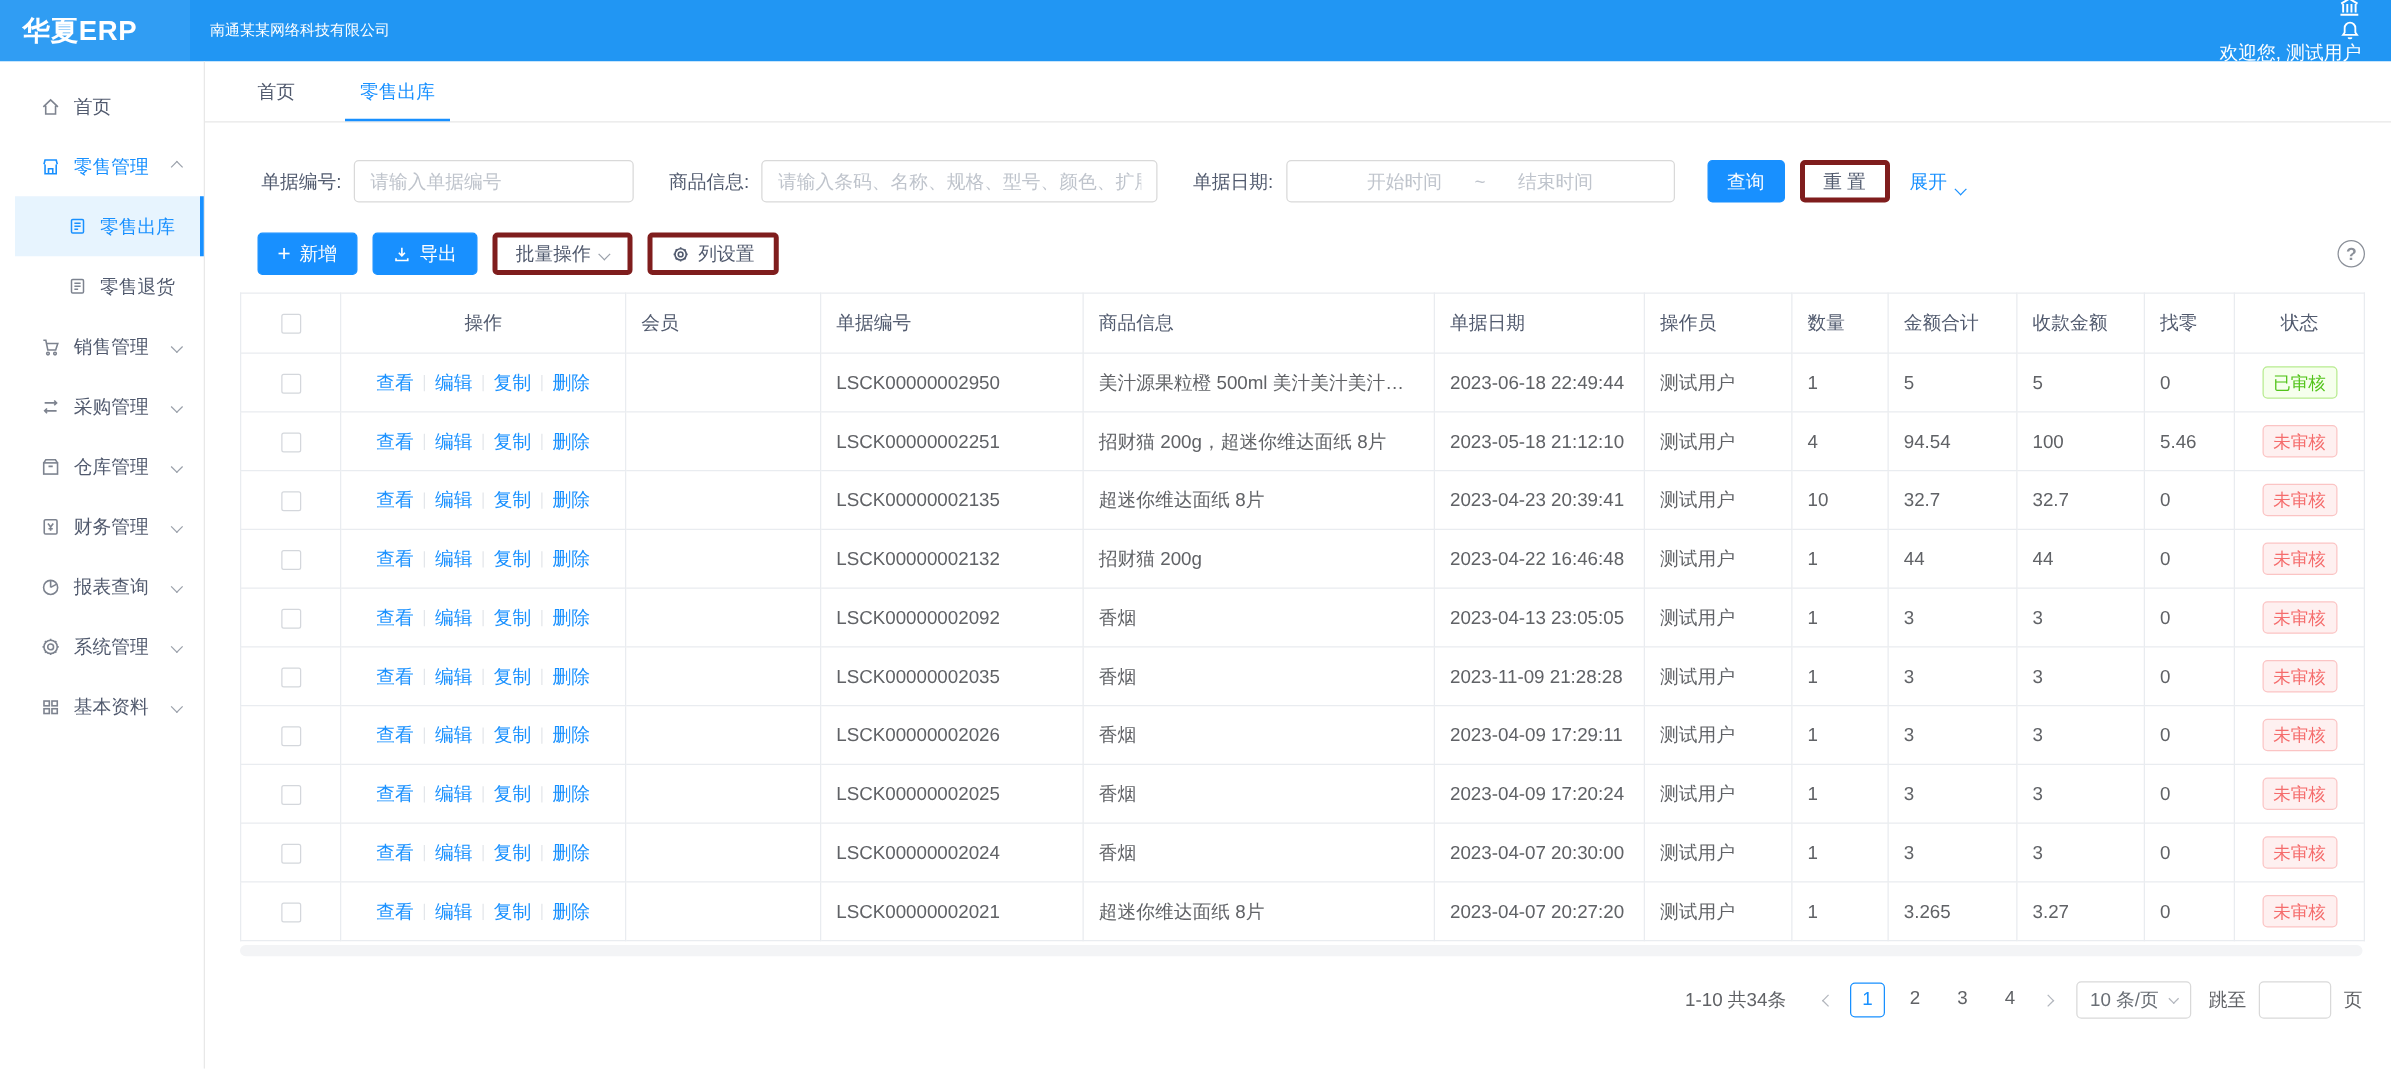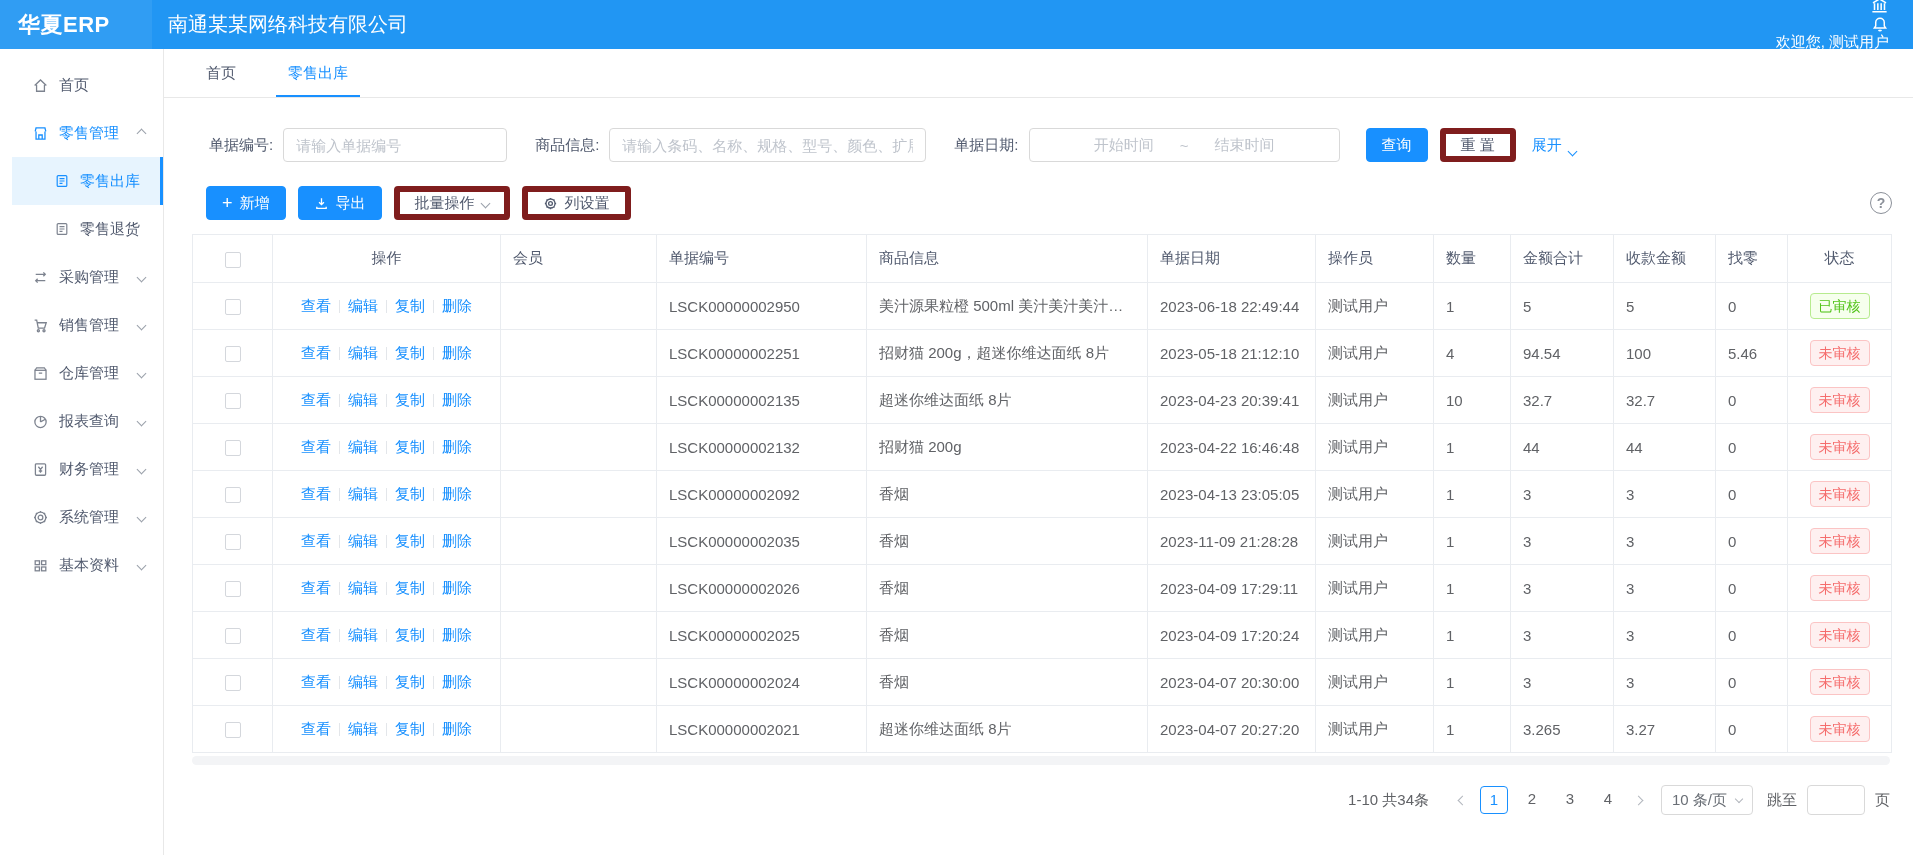--- a/index.html
+++ b/index.html
@@ -3,21 +3,21 @@
 <meta charset="utf-8">
 <style>
   * { box-sizing: border-box; margin: 0; padding: 0; }
   html,body { width:1913px; height:855px; overflow:hidden; background:#fff;
     font-family:"Liberation Sans","DejaVu Sans",sans-serif; font-size:15px; color:#606266; }
 
   
   .topbar { height:49px; background:#2196f3; display:flex; align-items:center; color:#fff; }
   .logo { width:152px; height:100%; display:flex; align-items:center; padding-left:18px;
     font-size:22px; font-weight:bold; letter-spacing:.5px; background:rgba(255,255,255,.07); }
-  .company { margin-left:16px; font-size:20px; }
+  .company { margin-left:16px; font-size:12px; }
   .top-right { margin-left:auto; display:flex; align-items:flex-end; padding-right:24px;flex-direction:column; }
   .top-icon { margin-left:30px; display:flex; align-items:center; cursor:pointer; }
   .top-icon svg { stroke:#fff; fill:none; stroke-width:1.3; }
   .welcome { margin-left:34px; font-size:15px; }
   .logout { margin-left:38px; display:flex; align-items:center; gap:6px; cursor:pointer; font-size:15px; }
   .logout svg { stroke:#fff; fill:none; stroke-width:1.3; }
 
   
   .main { display:flex; height:806px;padding-left:12px; }
   .sidebar { width:152px; border-right:1px solid #e8e8e8; padding-top:12px; flex-shrink:0; }
@@ -55,21 +55,21 @@
   .f-input { height:34px; border:1px solid #d9d9d9; border-radius:4px; padding:0 12px;
     font-size:15px; color:#333; outline:none; font-family:inherit; }
   .f-input::placeholder { color:#bfc4cc; }
   .w-bill { width:224px; margin-right:28px; }
   .w-goods { width:317px; margin-right:28px; }
   .date-box { width:311px; height:34px; border:1px solid #d9d9d9; border-radius:4px;
     display:flex; align-items:center; justify-content:center; gap:26px; color:#bfc4cc; cursor:text; }
   .btn { height:34px; padding:0 15px; border-radius:4px; font-size:15px; cursor:pointer;
     display:inline-flex; align-items:center; gap:7px; font-family:inherit;text-align:center; }
   .btn-primary { background:#1890ff; border:1px solid #1890ff; color:#fff; }
-  .btn-default { background:#fff; border:6px solid #7f1d1d; color:#515a6e; }
+  .btn-default { background:#fff; border:4px solid #7f1d1d; color:#515a6e; }
   .btn-search { margin-left:26px; }
   .btn-reset { margin-left:12px; }
   .expand-link { margin-left:16px; color:#1890ff; display:flex; align-items:flex-end; gap:7px; cursor:pointer; }
   .expand-link .chev { border-color:#1890ff; }
 
   .toolbar { display:flex; align-items:center; margin-left:14px; margin-bottom:14px; }
   .toolbar .gap { margin-left:12px; }
   .plus-glyph { font-size:18px; line-height:1; }
   .btn svg { stroke:currentColor; fill:none; stroke-width:1.4; }
   .help { margin-left:auto; width:22px; height:22px; border:1.5px solid #8b9099; border-radius:50%;
@@ -175,65 +175,65 @@
           <svg width="16" height="16" viewBox="0 0 16 16">
             <rect x="3.2" y="2.6" width="9.6" height="10.8" rx="1"></rect>
             <path d="M5.5 5.6 H10.5 M5.5 8 H10.5 M5.5 10.4 H8.5"></path>
           </svg>
         </span>
       <span>零售退货</span>
     </div>
     <div class="side-item">
       <span class="sicon">
           <svg width="17" height="17" viewBox="0 0 16 16">
-            <path d="M3.5 5 H12.5 M10.7 3.2 L12.5 5 L10.7 6.8 M12.5 11 H3.5 M5.3 9.2 L3.5 11 L5.3 12.8"></path>
-          </svg>
-        </span>
-      <span>采购管理</span>
-      <span class="side-chev chev down"></span>
-    </div>
-    <div class="side-item">
-      <span class="sicon">
-          <svg width="17" height="17" viewBox="0 0 16 16">
             <circle cx="6" cy="13" r="1"></circle>
             <circle cx="11.3" cy="13" r="1"></circle>
             <path d="M2.5 3 H4.4 L5.9 10.4 H11.8 L13.4 5.4 H5"></path>
           </svg>
         </span>
       <span>销售管理</span>
       <span class="side-chev chev down"></span>
     </div>
     <div class="side-item">
       <span class="sicon">
           <svg width="17" height="17" viewBox="0 0 16 16">
+            <path d="M3.5 5 H12.5 M10.7 3.2 L12.5 5 L10.7 6.8 M12.5 11 H3.5 M5.3 9.2 L3.5 11 L5.3 12.8"></path>
+          </svg>
+        </span>
+      <span>采购管理</span>
+      <span class="side-chev chev down"></span>
+    </div>
+    <div class="side-item">
+      <span class="sicon">
+          <svg width="17" height="17" viewBox="0 0 16 16">
             <rect x="2.8" y="5" width="10.4" height="8.4"></rect>
             <path d="M2.8 5 L4.4 2.6 H11.6 L13.2 5 M6.4 7.6 H9.6"></path>
           </svg>
         </span>
       <span>仓库管理</span>
       <span class="side-chev chev down"></span>
     </div>
     <div class="side-item">
       <span class="sicon">
           <svg width="17" height="17" viewBox="0 0 16 16">
+            <rect x="3.2" y="2.6" width="9.6" height="10.8" rx="1"></rect>
+            <path d="M6 5.4 L8 8 L10 5.4 M8 8 V11 M6.4 9.4 H9.6"></path>
+          </svg>
+        </span>
+      <span>财务管理</span>
+      <span class="side-chev chev down"></span>
+    </div>
+    <div class="side-item">
+      <span class="sicon">
+          <svg width="17" height="17" viewBox="0 0 16 16">
             <circle cx="8" cy="8.4" r="5.3"></circle>
             <path d="M8 8.4 V3.1 M8 8.4 L12.6 5.9"></path>
           </svg>
         </span>
       <span>报表查询</span>
-      <span class="side-chev chev down"></span>
-    </div>
-    <div class="side-item">
-      <span class="sicon">
-          <svg width="17" height="17" viewBox="0 0 16 16">
-            <rect x="3.2" y="2.6" width="9.6" height="10.8" rx="1"></rect>
-            <path d="M6 5.4 L8 8 L10 5.4 M8 8 V11 M6.4 9.4 H9.6"></path>
-          </svg>
-        </span>
-      <span>财务管理</span>
       <span class="side-chev chev down"></span>
     </div>
     <div class="side-item">
       <span class="sicon">
           <svg width="17" height="17" viewBox="0 0 16 16">
             <circle cx="8" cy="8" r="2.2"></circle>
             <circle cx="8" cy="8" r="5"></circle>
             <path d="M8 3 V1.9 M8 14.1 V13 M3 8 H1.9 M14.1 8 H13 M4.5 4.5 L3.7 3.7 M12.3 12.3 L11.5 11.5 M4.5 11.5 L3.7 12.3 M12.3 3.7 L11.5 4.5"></path>
           </svg>
         </span>

